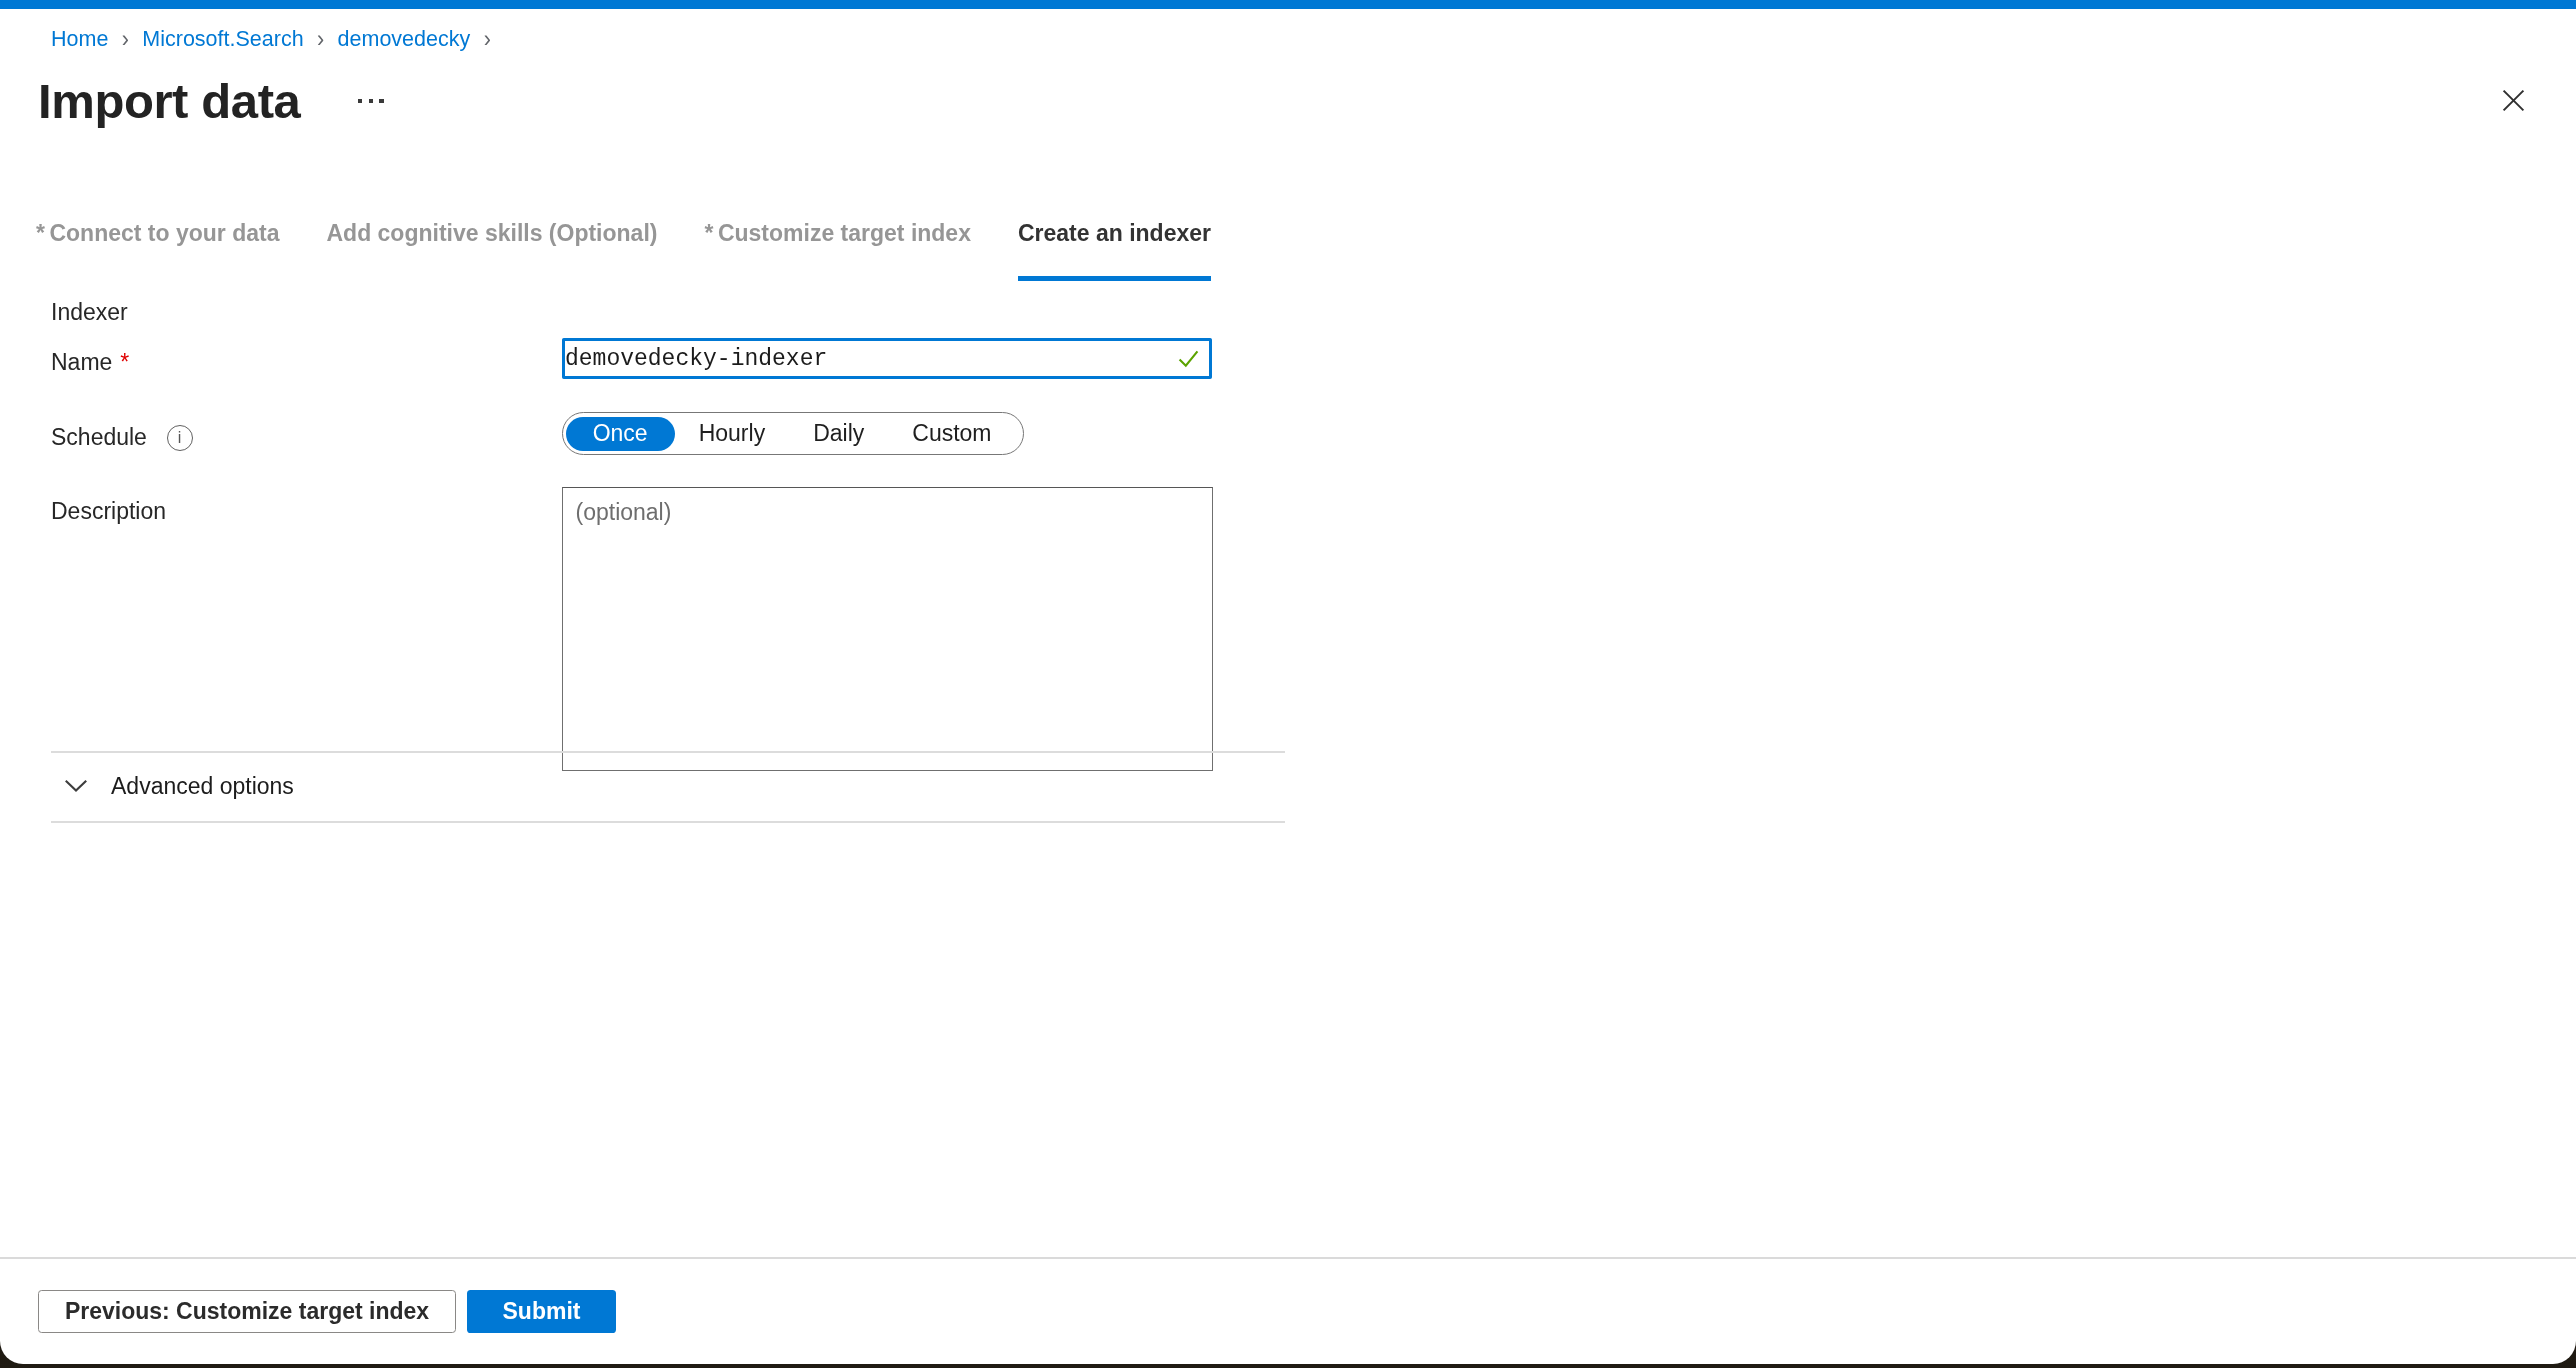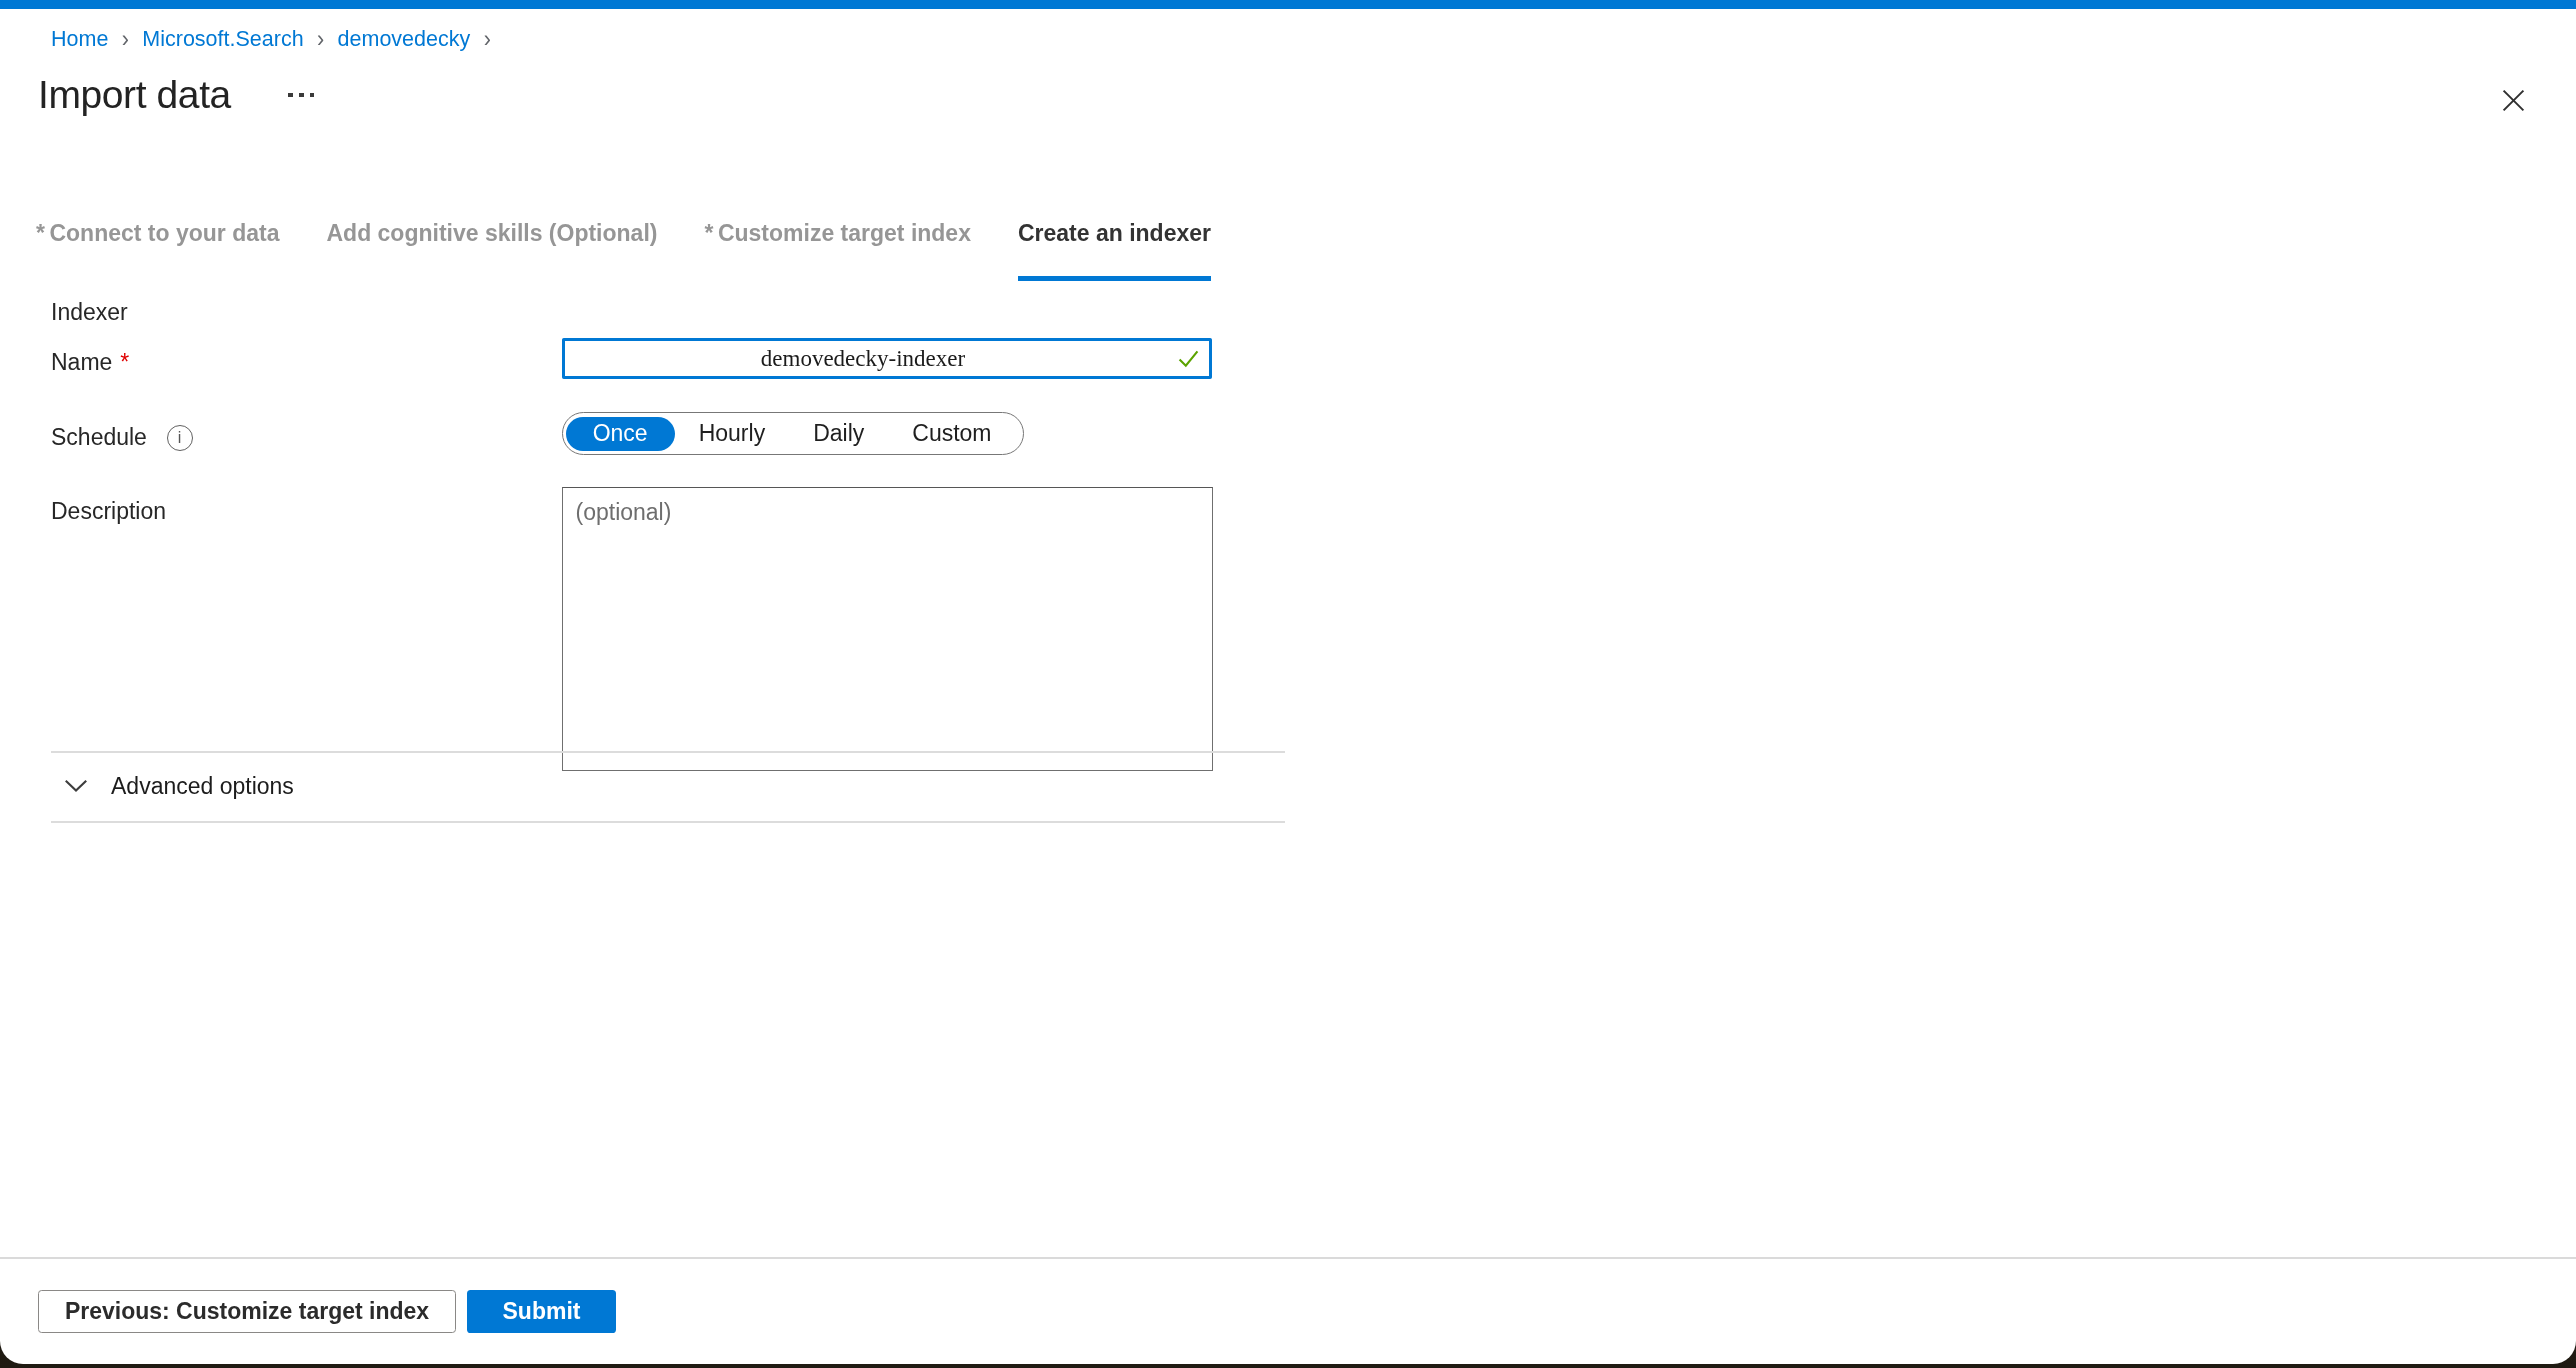--- a/index.html
+++ b/index.html
@@ -17,21 +17,21 @@
   }
   .topbar { position:absolute; left:0; top:0; width:100%; height:9px; background:#0078d4; }
 
   
   .breadcrumb { position:absolute; left:51px; top:27px; display:flex; align-items:center; gap:13.4px; font-size:21.5px; }
   .crumb { color:#0078d4; cursor:pointer; text-decoration:none; }
   .crumb-sep { color:#62656a; font-size:21.5px; transform:scaleY(1.15); }
 
   
   .header { position:absolute; left:38px; top:73px; display:flex; align-items:center; }
-  .page-title { font-size:39px; font-weight:400; color:#232323; letter-spacing:-0.4px; }
+  .page-title { font-size:49px; font-weight:700; color:#232323; letter-spacing:-0.4px; }
   .more-btn { display:flex; gap:6.3px; margin-left:52px; padding:9px 5.4px; cursor:pointer; align-items:center; }
   .more-btn i { width:4.5px; height:4.5px; background:#3a3a3a; display:block; }
   .close-btn { position:absolute; top:84px; right:47px; width:32px; height:32px; cursor:pointer; display:flex; align-items:center; justify-content:center; }
 
   
   .tabs { position:absolute; left:36px; top:220px; display:flex; gap:47px; font-size:23px; }
   .tab { color:#969696; padding-bottom:16px; cursor:pointer; white-space:nowrap;font-weight:bold; }
   .tab .req { margin-right:4.5px; }
   .tab.active { color:#333333; font-weight:700; padding-bottom:29px; border-bottom:5.4px solid #0078d4; }
 
@@ -40,21 +40,21 @@
   .lbl-indexer { top:299px; }
   .lbl-name { top:349px; }
   .lbl-schedule { top:424px; display:flex; align-items:center; gap:19.7px; }
   .lbl-desc { top:498px; }
   .req-star { color:#e00000; margin-left:8px; font-size:23px; }
   .info-icon { width:26px; height:26px; border:1.8px solid #616161; border-radius:50%;
     color:#555; font-size:16px; display:flex; align-items:center; justify-content:center; cursor:pointer; }
 
   .name-wrap { position:absolute; left:562px; top:338px; width:650px; height:41px; }
   .name-input { width:100%; height:100%; border:3.6px solid #0078d4; border-radius:1.8px;
-    font-size:23px; font-family:Liberation Serif, serif; color:#1b1b1b; padding:0 48px 0 0; outline:none;text-align:center; }
+    font-size:23px; font-family:Liberation Mono, monospace; color:#1b1b1b; padding:0 48px 0 0; outline:none; }
   .check-icon { position:absolute; right:10.7px; top:8px; }
 
   .pill-group { position:absolute; left:562px; top:412px; width:462px; height:43px;
     border:1.8px solid #777777; border-radius:23px; background:#fff;
     display:flex; align-items:center; padding:0 2.7px; }
   .pill-opt { font-size:23px; color:#1f1f1f; padding:0 24px; cursor:pointer; height:34px; display:flex; align-items:center; }
   .pill-opt.selected { background:#0078d4; color:#ffffff; border-radius:19.7px; padding:0 27px; font-weight:400; }
 
   .desc-textarea { position:absolute; left:562px; top:487px; width:651px; height:284px;
     border:1.8px solid #6f6f6f; border-top-color:#565656; border-radius:0; resize:none;

